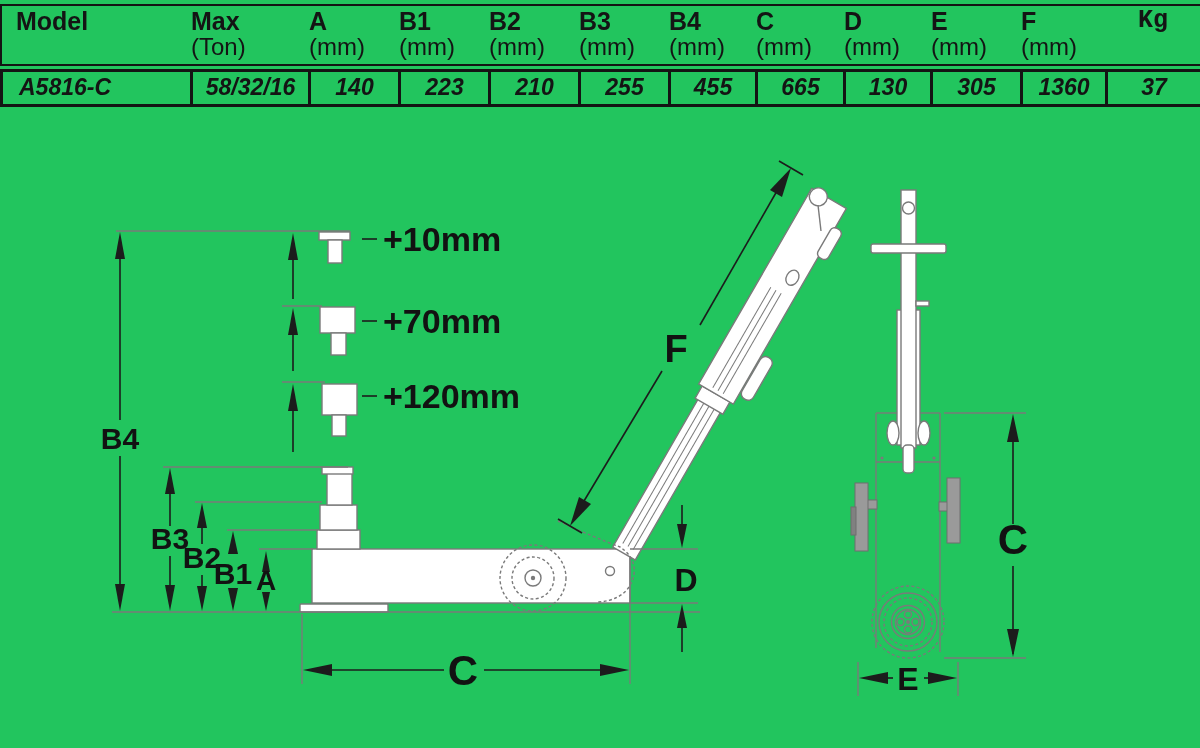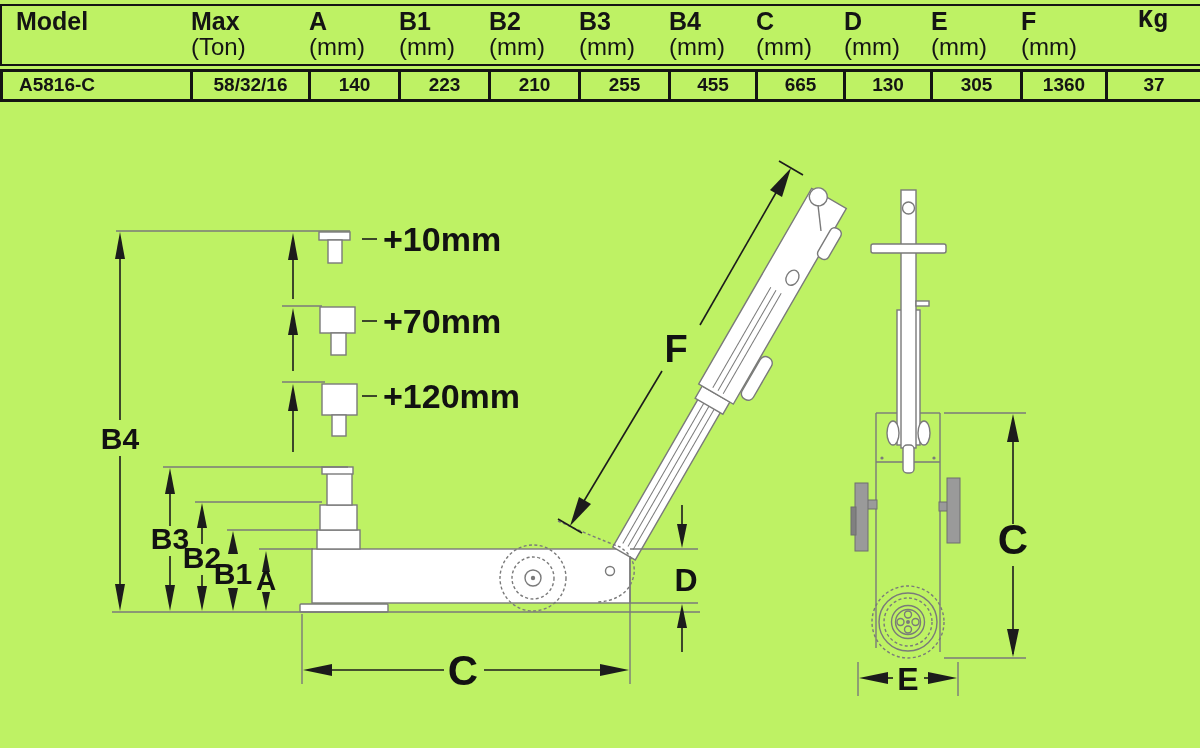--- a/index.html
+++ b/index.html
@@ -1,27 +1,27 @@
 <!DOCTYPE html>
 <html><head>
 <meta charset="utf-8">
 <style>
   html,body{margin:0;padding:0;background:#fff;width:1200px;height:748px;overflow:hidden;}
-  .page{position:relative;width:1200px;height:748px;background:#bef264;
+  .page{position:relative;width:1200px;height:748px;background:#22c55e;
         font-family:"Liberation Sans",sans-serif;color:#141414;}
   table{border-collapse:collapse;table-layout:fixed;position:absolute;left:0;width:1200px;}
   .spec-header{top:4px;border:2px solid #141414;}
   .spec-header td{padding:2px 0 4px 0;vertical-align:top;
                   font-weight:700;font-size:25px;line-height:26px;}
   .spec-header td.model-col{text-align:left;padding-left:14px;}
   .spec-header td.kg-col{text-align:center;font-family:Liberation Mono, monospace;}
   .sub{display:block;font-weight:400;font-size:24px;}
   .spec-data{top:69px;border:3px solid #141414;}
   .spec-data td{border-left:3px solid #141414;text-align:center;font-weight:700;
-                font-size:19px;padding:2px 0 3px 0;}
+                font-size:23px;padding:2px 0 3px 0;font-style:italic;}
   .spec-data td:first-child{border-left:none;text-align:left;padding-left:16px;}
   svg{position:absolute;left:0;top:108px;}
   .ol{stroke:#7a7a7a;stroke-width:1.4;fill:none;}
   .olf{stroke:#7a7a7a;stroke-width:1.4;fill:#ffffff;}
   .old{stroke:#7a7a7a;stroke-width:1.4;fill:none;stroke-dasharray:3 2.4;}
   .thin{stroke:#7a7a7a;stroke-width:1;fill:none;}
   .dim{stroke:#1c1c1c;stroke-width:1.6;fill:none;}
   .dimf{fill:#1c1c1c;stroke:none;}
   .grip{fill:#9a9a9a;stroke:#6f6f6f;stroke-width:1;}
   text{fill:#121212;font-family:"Liberation Sans",sans-serif;font-weight:700;}

